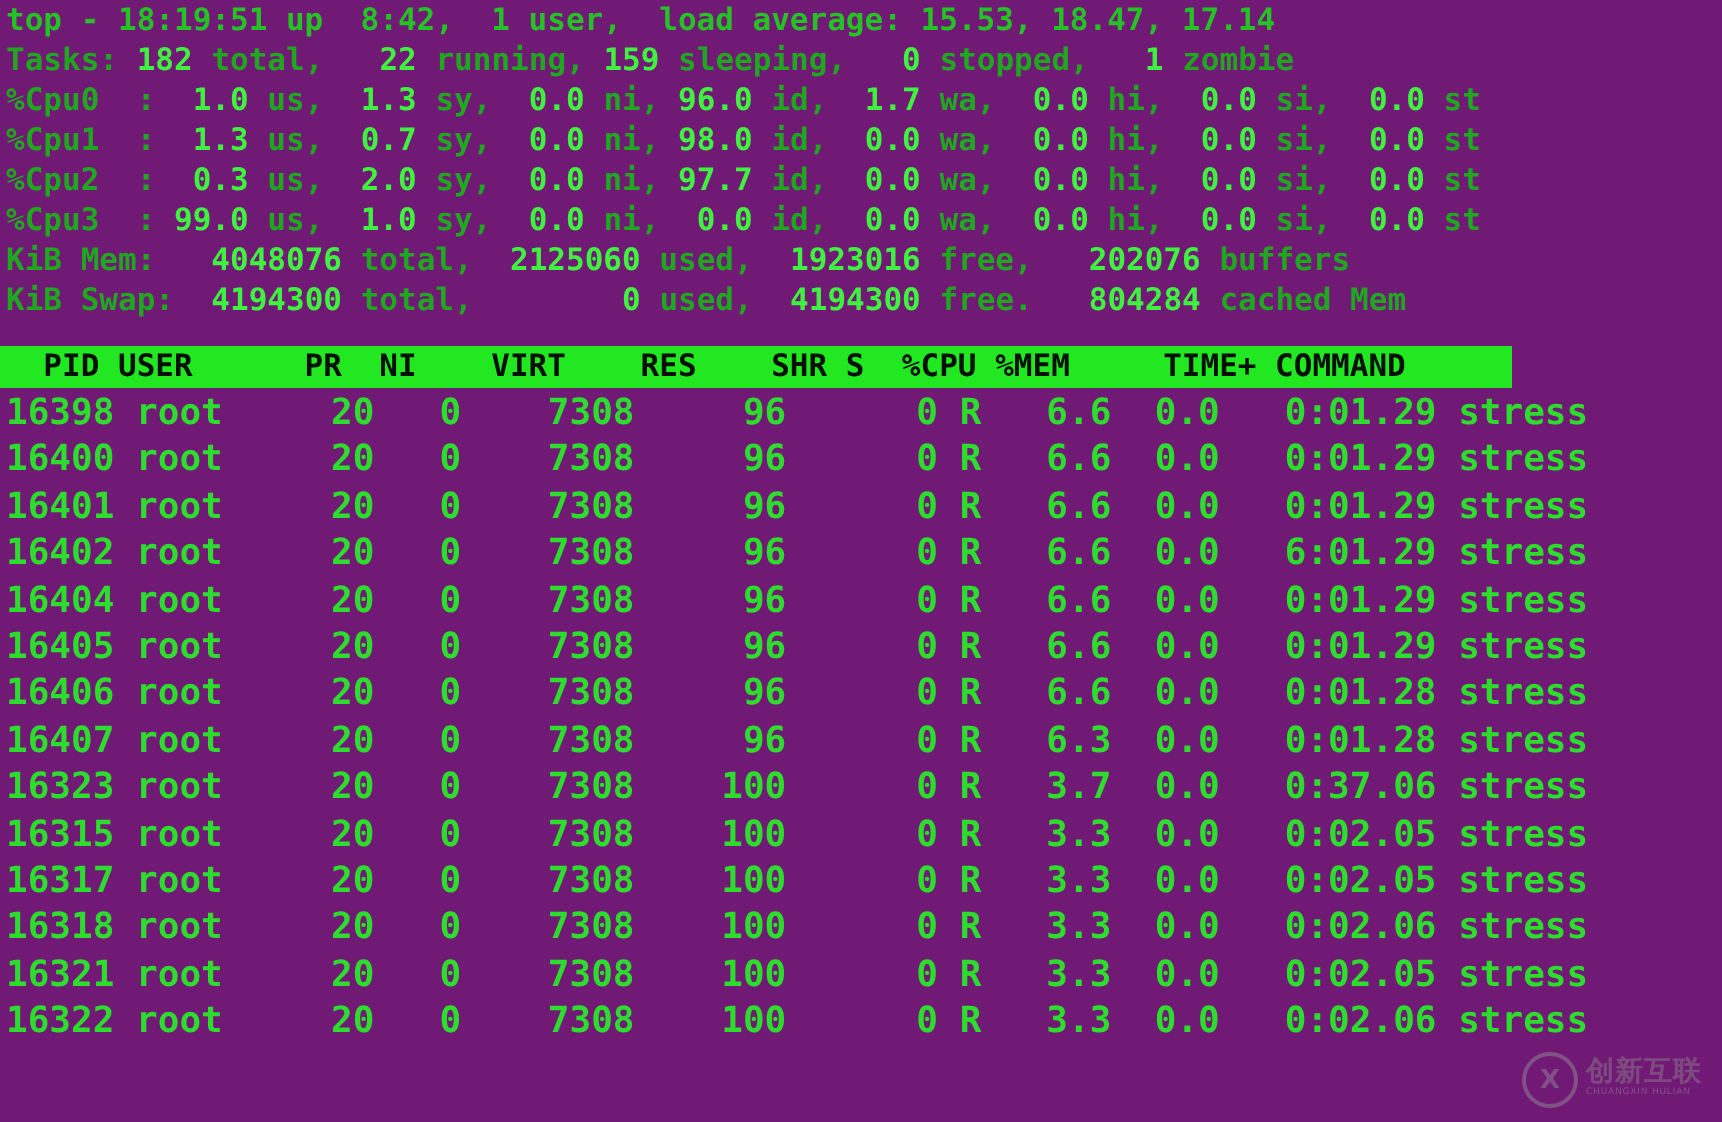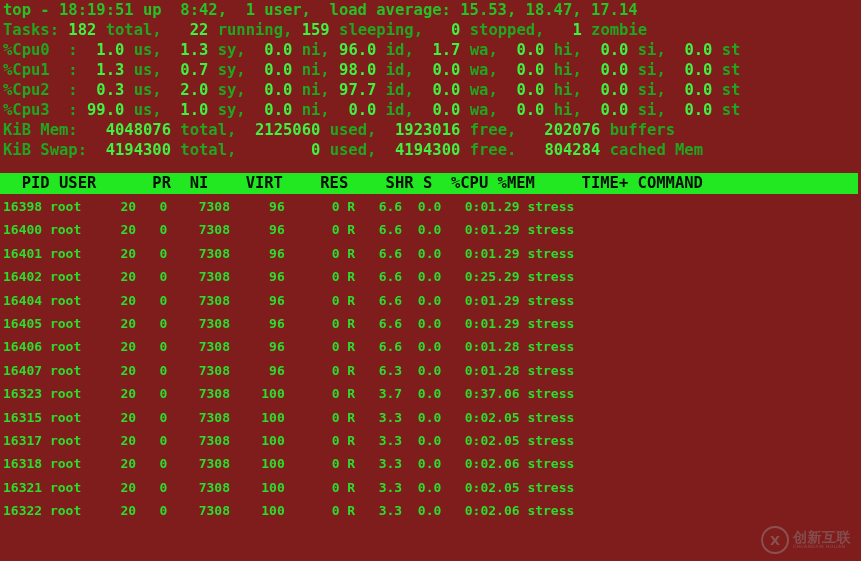--- a/index.html
+++ b/index.html
@@ -10,21 +10,21 @@
   body {
     width: 861px;
     height: 561px;
     overflow: hidden;
     font-family: "DejaVu Sans Mono", "Liberation Mono", monospace;
   }
   #terminal {
     position: relative;
     width: 861px;
     height: 561px;
-    background: #7f1d1d;
+    background: #701a75;
     overflow: hidden;
   }
   .line {
     height: 20px;
     line-height: 20px;
     font-size: 15.5px;
     letter-spacing: 0px;
     white-space: pre;
     color: #24c224;
     padding-left: 3px;
@@ -43,31 +43,31 @@
     height: 13px;
   }
   .colhdr {
     height: 21px;
     line-height: 21px;
     font-size: 15.5px;
     white-space: pre;
     background: #22e822;
     color: #031003;
     font-weight: bold;
-    width: 858px;
+    width: 756px;
     padding-left: 3px;
     box-sizing: border-box;
   }
   #proclist {
     margin-top: 1px;
   }
   .prow {
     height: 23.4px;
     line-height: 23.4px;
-    font-size: 13px;
+    font-size: 18px;
     white-space: pre;
     color: #2ddd2d;
     font-weight: bold;
     padding-left: 3px;
   }
   #watermark {
     position: absolute;
     right: 4px;
     bottom: 6px;
     width: 96px;
@@ -89,21 +89,21 @@
     align-items: center;
     justify-content: center;
     font-family: "DejaVu Sans", sans-serif;
     flex: none;
   }
   #watermark .wm-text {
     margin-left: 4px;
     line-height: 1;
   }
   #watermark .wm-cn {
-    font-family: Liberation Sans, sans-serif;
+    font-family: Liberation Mono, monospace;
     font-size: 14px;
     font-weight: bold;
     color: #8d8d8d;
     letter-spacing: 0.5px;
     text-align: right;
   }
   #watermark .wm-en {
     font-family: "DejaVu Sans", sans-serif;
     font-size: 4.5px;
     color: #9b9b9b;
@@ -137,21 +137,21 @@
   </div>
 
   <div class="spacer"></div>
 
   <div class="colhdr">  PID USER      PR  NI    VIRT    RES    SHR S  %CPU %MEM     TIME+ COMMAND</div>
 
   <div id="proclist">
       <div class="prow">16398 root     20   0    7308     96      0 R   6.6  0.0   0:01.29 stress</div>
       <div class="prow">16400 root     20   0    7308     96      0 R   6.6  0.0   0:01.29 stress</div>
       <div class="prow">16401 root     20   0    7308     96      0 R   6.6  0.0   0:01.29 stress</div>
-      <div class="prow">16402 root     20   0    7308     96      0 R   6.6  0.0   0:25.29 stress</div>
+      <div class="prow">16402 root     20   0    7308     96      0 R   6.6  0.0   6:01.29 stress</div>
       <div class="prow">16404 root     20   0    7308     96      0 R   6.6  0.0   0:01.29 stress</div>
       <div class="prow">16405 root     20   0    7308     96      0 R   6.6  0.0   0:01.29 stress</div>
       <div class="prow">16406 root     20   0    7308     96      0 R   6.6  0.0   0:01.28 stress</div>
       <div class="prow">16407 root     20   0    7308     96      0 R   6.3  0.0   0:01.28 stress</div>
       <div class="prow">16323 root     20   0    7308    100      0 R   3.7  0.0   0:37.06 stress</div>
       <div class="prow">16315 root     20   0    7308    100      0 R   3.3  0.0   0:02.05 stress</div>
       <div class="prow">16317 root     20   0    7308    100      0 R   3.3  0.0   0:02.05 stress</div>
       <div class="prow">16318 root     20   0    7308    100      0 R   3.3  0.0   0:02.06 stress</div>
       <div class="prow">16321 root     20   0    7308    100      0 R   3.3  0.0   0:02.05 stress</div>
       <div class="prow">16322 root     20   0    7308    100      0 R   3.3  0.0   0:02.06 stress</div>

